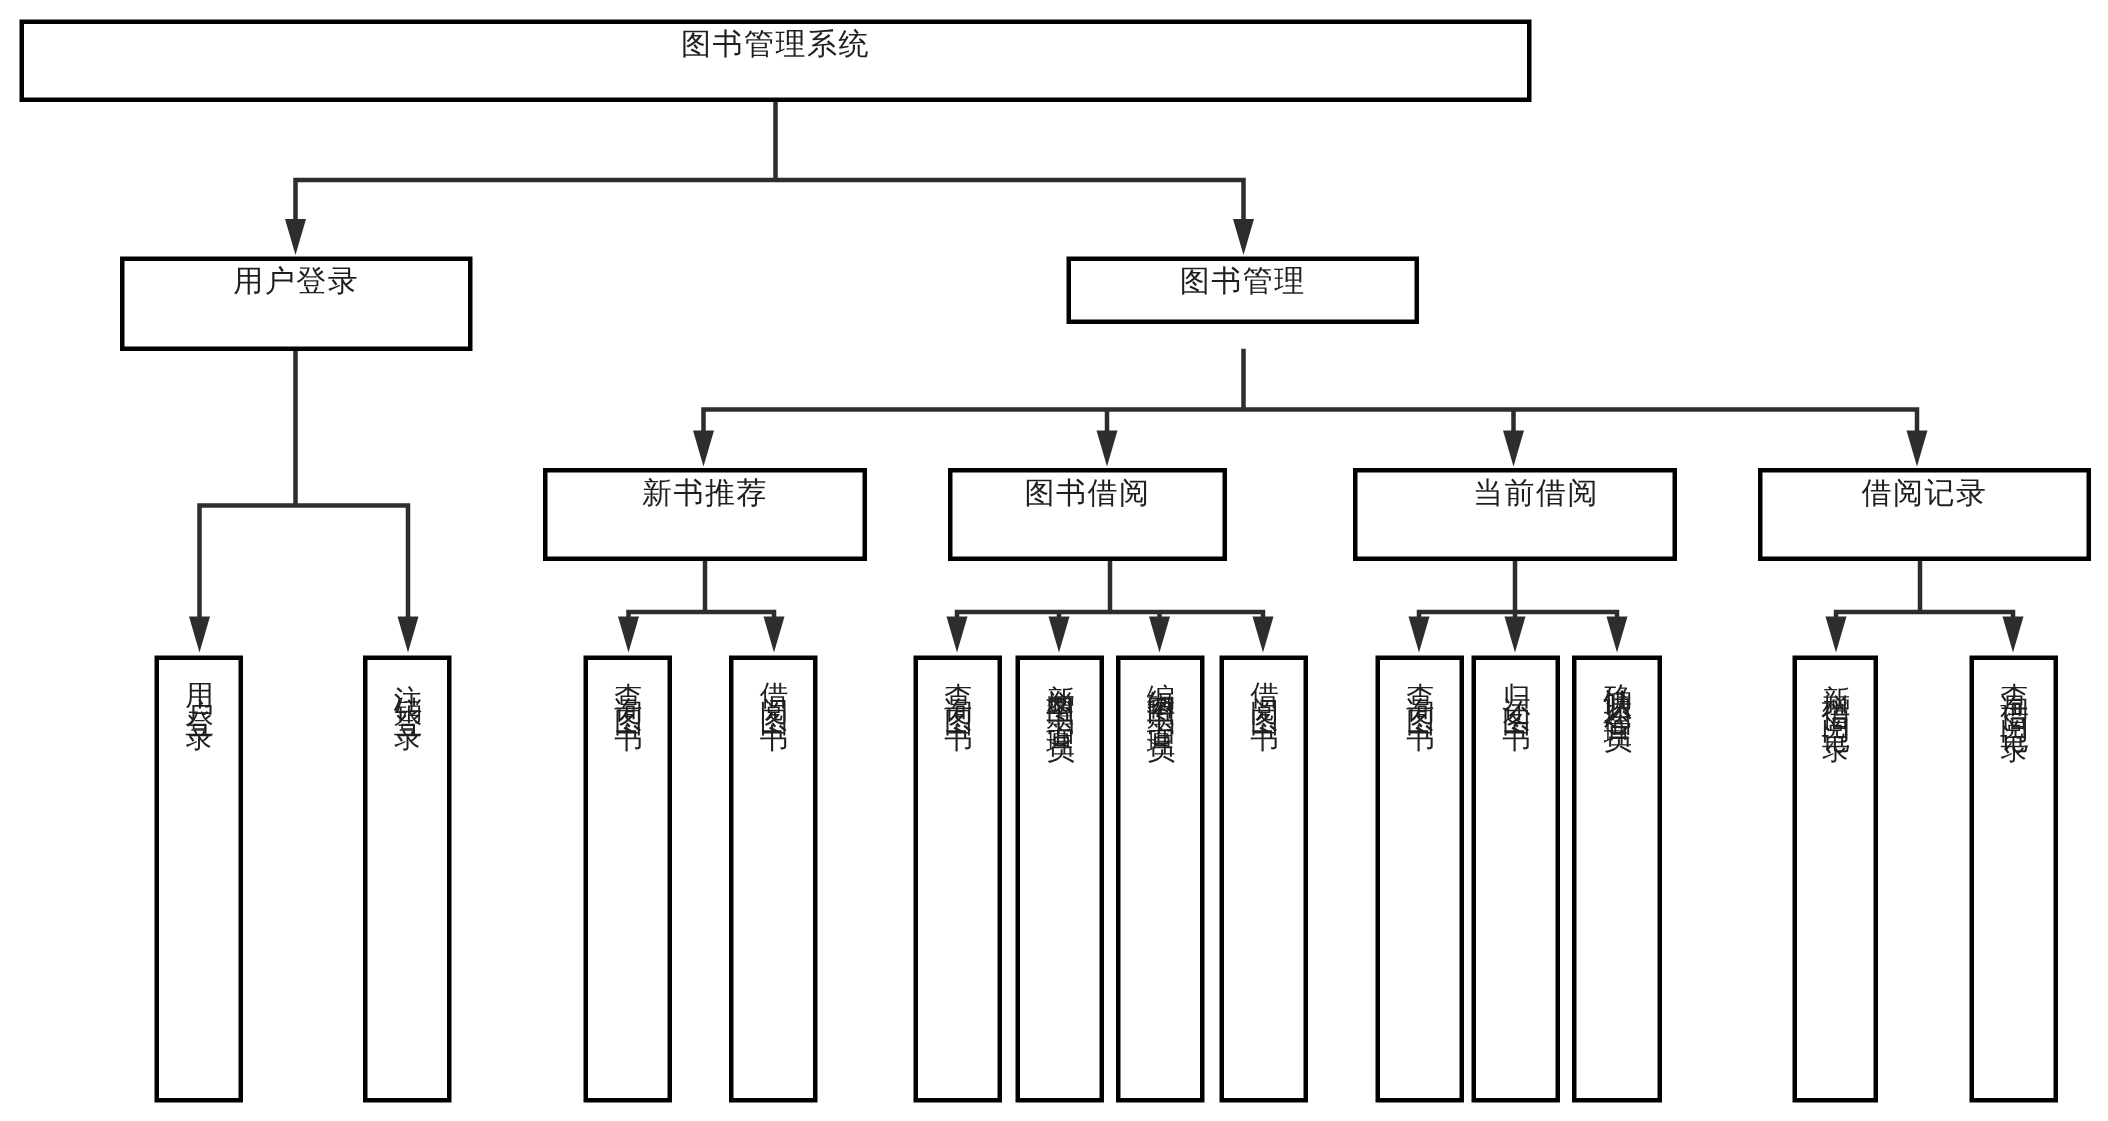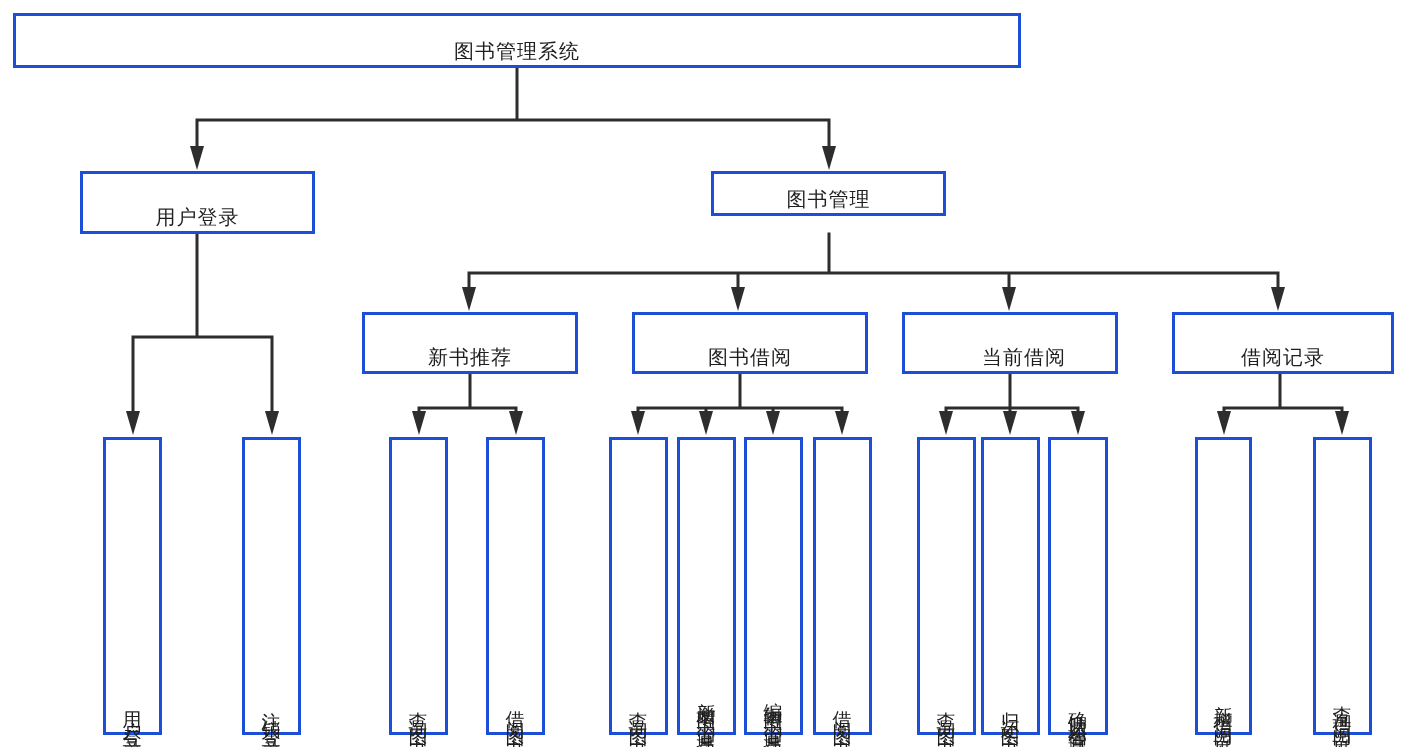--- a/index.html
+++ b/index.html
@@ -9,23 +9,23 @@
     height: 747px;
     background: #ffffff;
     font-family: "Liberation Sans", "DejaVu Sans", sans-serif;
     overflow: hidden;
   }
   #wires { position: absolute; left: 0; top: 0; z-index: 1; }
   .box {
     position: absolute;
     box-sizing: border-box;
     background: #ffffff;
-    border: 3px solid #1d4ed8;
+    border: 3px solid #000000;
     display: flex;
-    align-items: flex-end;
+    align-items: flex-start;
     justify-content: center;
     color: #1f1f1f;
     z-index: 2;
   }
   .hbox { font-size: 20px; letter-spacing: 1px; }
   .leaf { top: 437px; width: 59px; height: 298px; }
   .leaf .vtext {
     writing-mode: vertical-rl;
     text-orientation: mixed;
     font-size: 19px;
@@ -102,21 +102,21 @@
   <div class="box hbox" style="left:80px; top:171px; width:235px; height:63px;">
     <span>用户登录</span>
   </div>
   <div class="box hbox" style="left:711px; top:171px; width:235px; height:45px;">
     <span>图书管理</span>
   </div>
 
   <div class="box hbox" style="left:362px; top:312px; width:216px; height:62px;">
     <span>新书推荐</span>
   </div>
-  <div class="box hbox" style="left:632px; top:312px; width:236px; height:62px;">
+  <div class="box hbox" style="left:632px; top:312px; width:186px; height:62px;">
     <span>图书借阅</span>
   </div>
   <div class="box hbox" style="left:902px; top:312px; width:216px; height:62px;padding-left:28px;">
     <span>当前借阅</span>
   </div>
   <div class="box hbox" style="left:1172px; top:312px; width:222px; height:62px;">
     <span>借阅记录</span>
   </div>
 
   <div class="box leaf" style="left:103px;">

